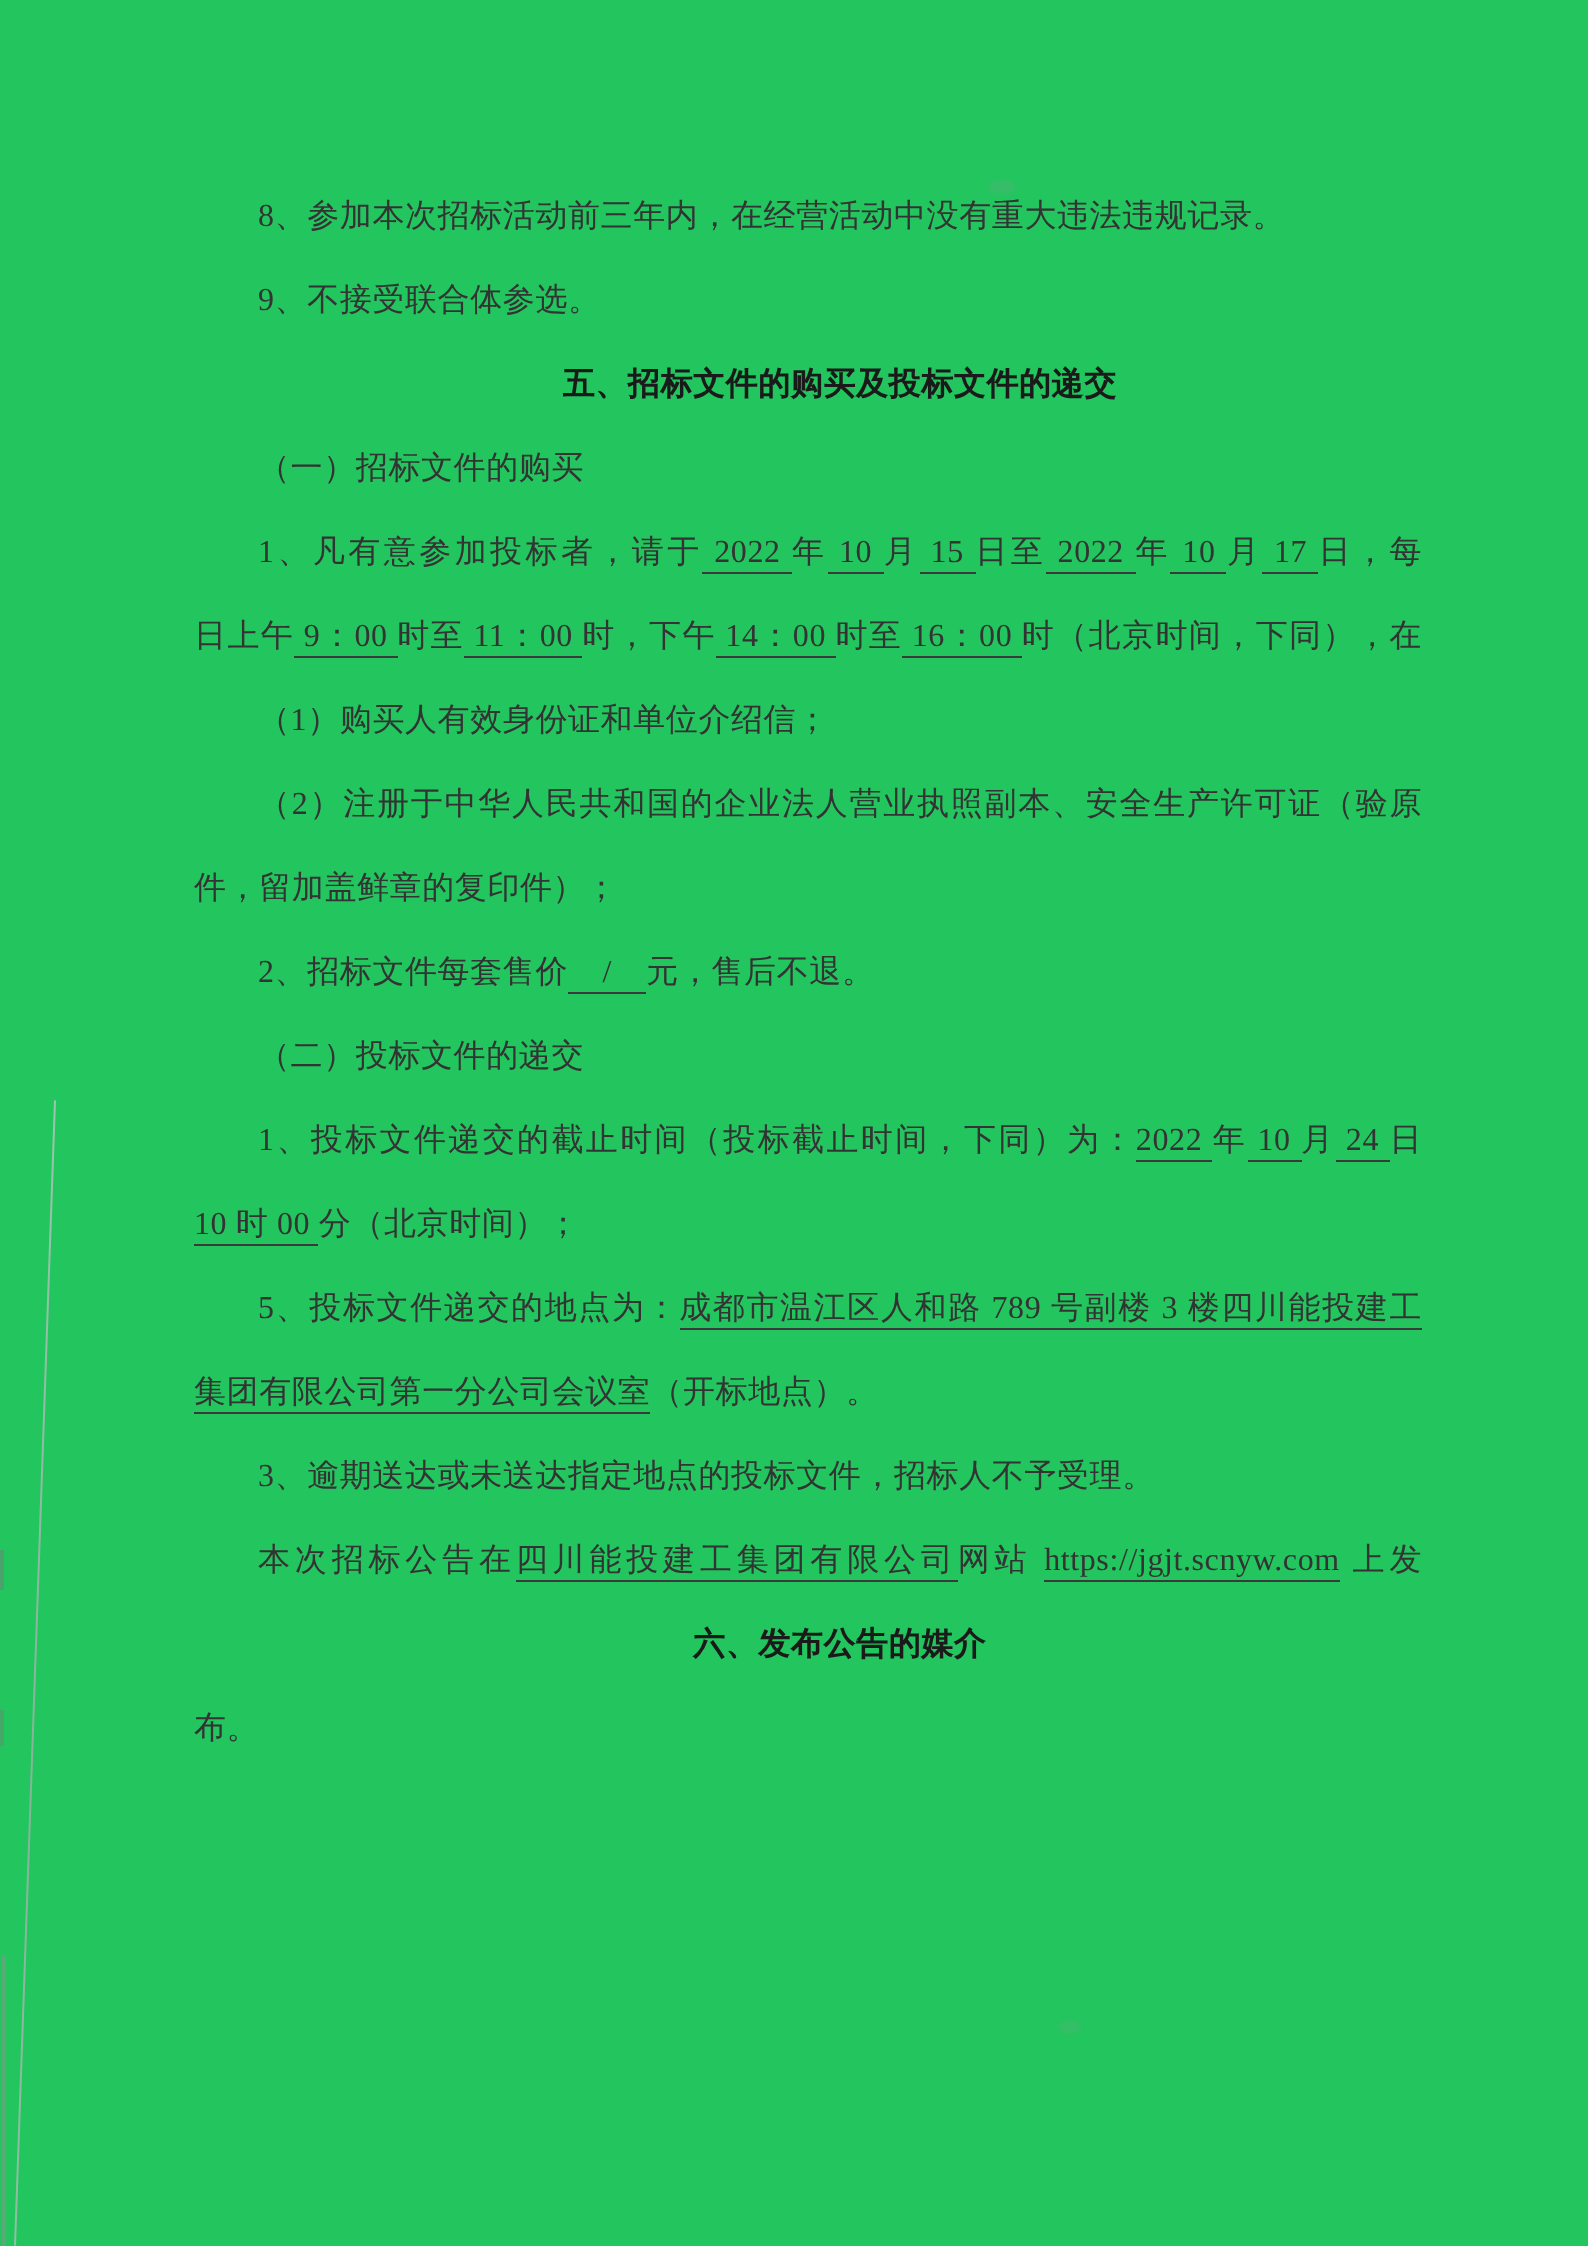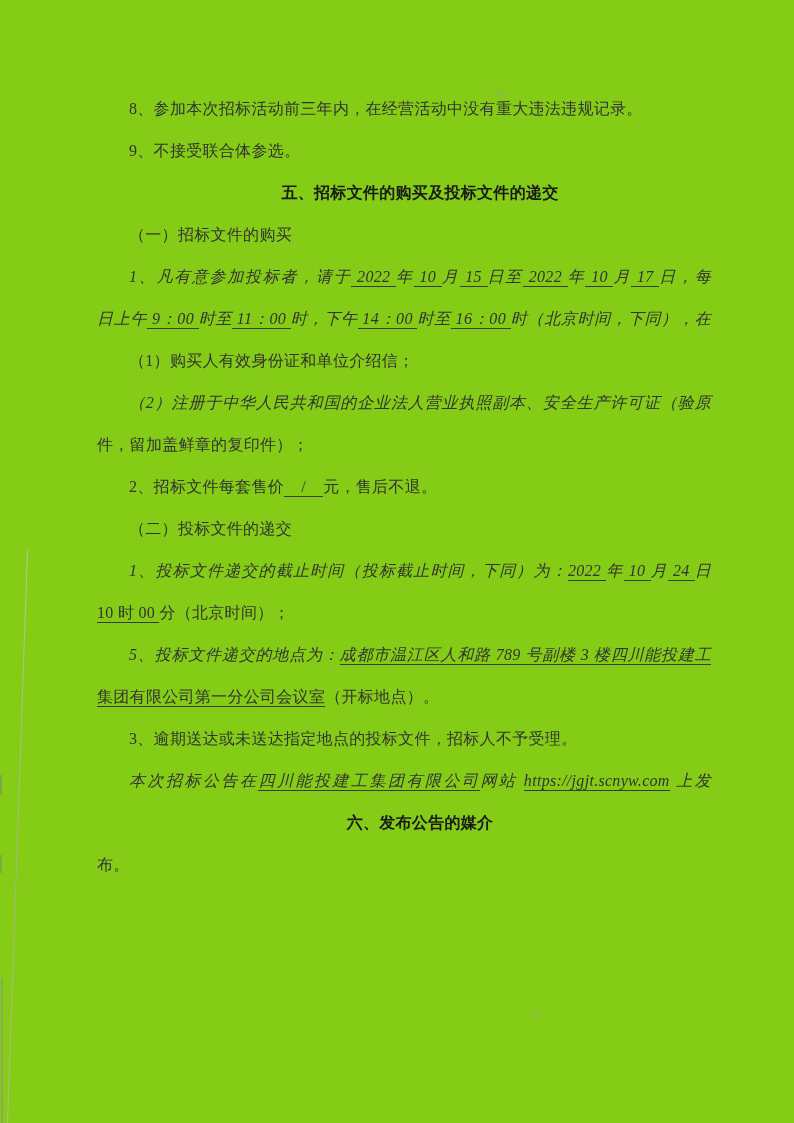--- a/index.html
+++ b/index.html
@@ -2,29 +2,29 @@
 <html><head>
 <meta charset="utf-8">
 <style>
   html,body{margin:0;padding:0;}
   body{
     width:794px;height:1123px;
     background:#ffffff;
     font-family:"Liberation Serif","DejaVu Serif",serif;
     position:relative;overflow:hidden;
   }
-  .page{position:absolute;inset:0;background:#84cc16;}
+  .page{position:absolute;inset:0;background:#22c55e;}
   .doc{
     position:absolute;left:97px;top:88px;width:614px;
     font-size:16px;line-height:42px;letter-spacing:0.3px;
     color:#333333;
   }
   .line{min-height:42px;}
   .indent{text-indent:32px;}
-  .jfull{text-align:justify;text-align-last:justify;font-style:italic;}
+  .jfull{text-align:justify;text-align-last:justify;}
   .heading{font-weight:bold;color:#1a1a1a;text-align:center;}
   .u{border-bottom:1px solid #3a3a3a;padding-bottom:1px;}
   
   .scan-line{
     position:absolute;left:17px;top:550px;width:1px;height:573px;
     background:linear-gradient(180deg,#c2c7c5 0%,#a8aeac 60%,#b7bcba 100%);
     transform:rotate(2deg);opacity:.75;
   }
   .edge-dark{position:absolute;left:1px;top:978px;width:2px;height:145px;background:#8a8f8e;opacity:.55;}
   .edge-dash-1{position:absolute;left:0;top:775px;width:2px;height:20px;background:#777;opacity:.45;}

